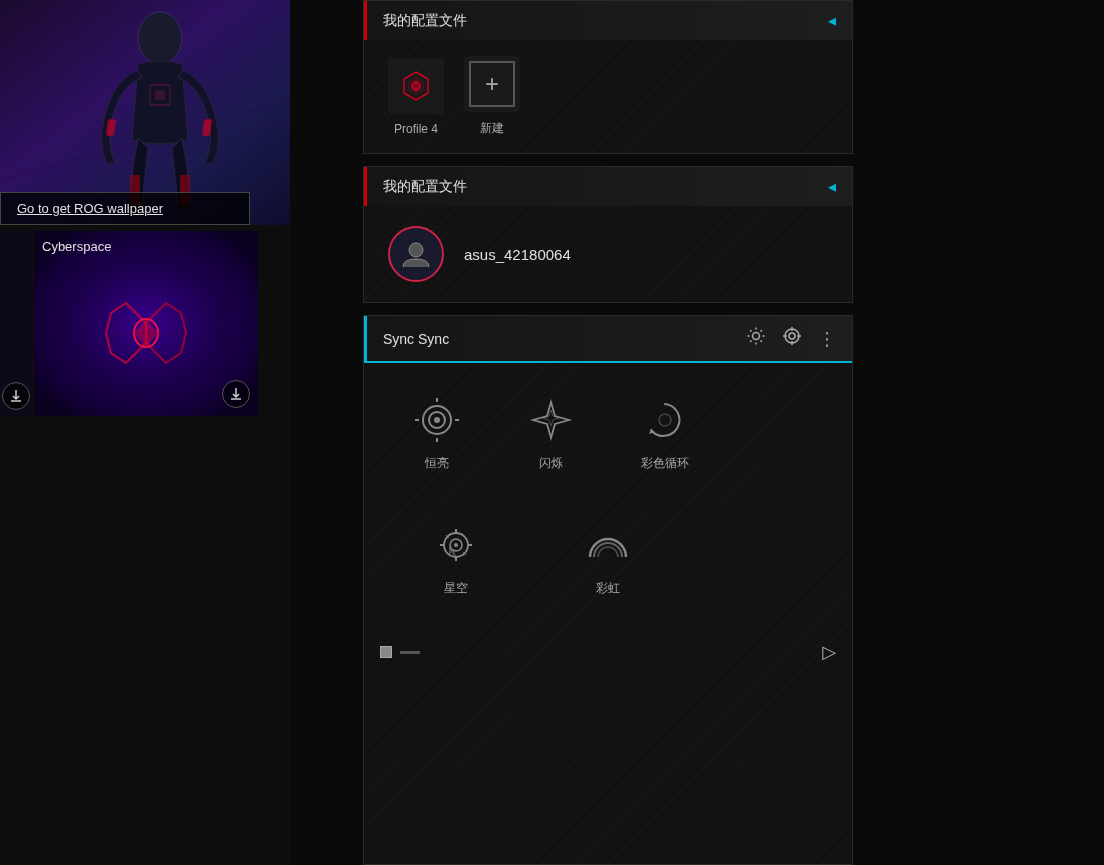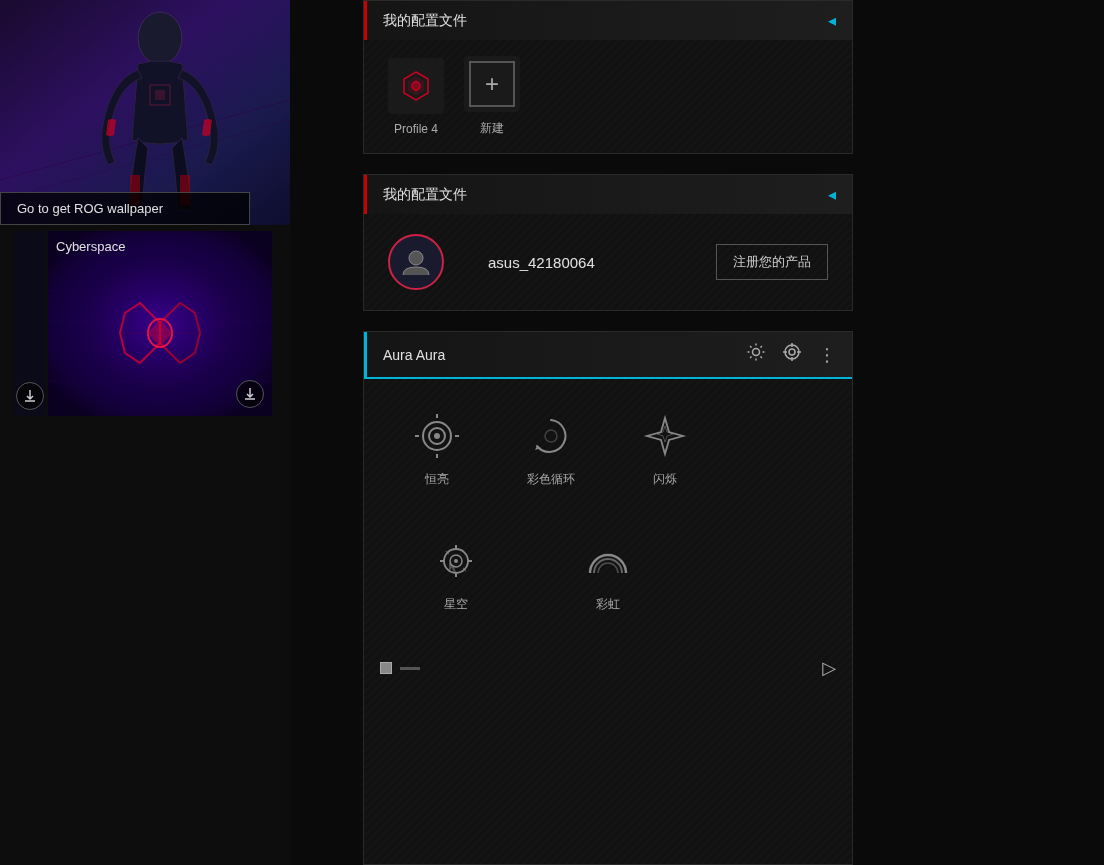--- a/index.html
+++ b/index.html
@@ -37,26 +37,27 @@
       bottom: 0;
       left: 0;
       background: rgba(0,0,0,0.75);
       color: #e0e0e0;
       border: 1px solid #444;
       padding: 8px 16px;
       font-size: 13px;
       cursor: pointer;
       width: 250px;
       text-align: left;
+      text-decoration: underline;
     }
 
     .wallpaper-thumbnails {
       display: flex;
       gap: 2px;
-      padding: 2px 14px;
+      padding: 2px 0;
       margin-top: 4px;
     }
 
     .thumb {
       position: relative;
       width: 30px;
       height: 185px;
       background: #1a1a2e;
       overflow: hidden;
     }
@@ -99,21 +100,21 @@
 
     
     .main-panel {
       position: absolute;
       left: 363px;
       top: 0;
       width: 490px;
       height: 865px;
       display: flex;
       flex-direction: column;
-      gap: 16px;
+      gap: 8px;
     }
 
     
     .profiles-section {
       background: #111;
       border: 1px solid #2a2a2a;
       margin-bottom: 4px;
     }
 
     .profiles-list {
@@ -204,21 +205,20 @@
       justify-content: center;
       color: #aaa;
       font-size: 22px;
     }
 
     .username {
       color: #e0e0e0;
       font-size: 15px;
       font-weight: 500;
       flex: 1;
-      margin-left: 24px;
     }
 
     .register-btn {
       background: transparent;
       border: 1px solid #555;
       color: #ccc;
       padding: 8px 16px;
       font-size: 13px;
       cursor: pointer;
       white-space: nowrap;
@@ -480,27 +480,26 @@
       <span class="section-arrow">◂</span>
     </div>
     <div class="myconfig-content">
       <div class="user-avatar">
         <svg width="30" height="30" viewBox="0 0 30 30">
           <circle cx="15" cy="11" r="7" fill="#555" stroke="#888" stroke-width="1"></circle>
           <path d="M2 28 Q2 20 15 20 Q28 20 28 28" fill="#555" stroke="#888" stroke-width="1"></path>
         </svg>
       </div>
       <span class="username">asus_42180064</span>
-      <button class="register-btn">注册您的产品</button>
     </div>
   </div>
 
   <div class="aura-section diag-bg">
     <div class="aura-header">
-      <span class="aura-title">Aura Aura</span>
+      <span class="aura-title">Sync Sync</span>
       <div class="aura-icons">
 
         <button class="aura-icon-btn">
           <svg width="20" height="20" viewBox="0 0 20 20" fill="none">
             <circle cx="10" cy="10" r="3.5" stroke="#aaa" stroke-width="1.5"></circle>
             <path d="M10 1.5v2M10 16.5v2M1.5 10h2M16.5 10h2M4.1 4.1l1.4 1.4M14.5 14.5l1.4 1.4M4.1 15.9l1.4-1.4M14.5 5.5l1.4-1.4" stroke="#aaa" stroke-width="1.5"></path>
           </svg>
         </button>
 
         <button class="aura-icon-btn">
@@ -533,39 +532,39 @@
           </svg>
         </div>
         <span class="aura-label">恒亮</span>
       </div>
 
 
       <div class="aura-item">
         <div class="aura-icon-wrap">
           <svg width="48" height="48" viewBox="0 0 48 48" fill="none">
 
-            <path d="M24 8 A16 16 0 1 1 10 34" stroke="#888" stroke-width="2" fill="none" stroke-linecap="round"></path>
-            <path d="M8 38 L10 34 L14 36 Z" fill="#888"></path>
-
-            <circle cx="24" cy="24" r="6" stroke="#888" stroke-width="1.5" opacity="0.4"></circle>
+            <path d="M24 6 L28 20 L42 24 L28 28 L24 42 L20 28 L6 24 L20 20 Z" stroke="#888" stroke-width="1.8" fill="none"></path>
+
+            <path d="M24 14 L26 20 L32 22 L26 24 L24 30 L22 24 L16 22 L22 20 Z" stroke="#888" stroke-width="1" fill="none" opacity="0.5"></path>
           </svg>
         </div>
-        <span class="aura-label">彩色循环</span>
+        <span class="aura-label">闪烁</span>
       </div>
 
       <div class="aura-item">
         <div class="aura-icon-wrap">
           <svg width="48" height="48" viewBox="0 0 48 48" fill="none">
 
-            <path d="M24 6 L28 20 L42 24 L28 28 L24 42 L20 28 L6 24 L20 20 Z" stroke="#888" stroke-width="1.8" fill="none"></path>
-
-            <path d="M24 14 L26 20 L32 22 L26 24 L24 30 L22 24 L16 22 L22 20 Z" stroke="#888" stroke-width="1" fill="none" opacity="0.5"></path>
+            <path d="M24 8 A16 16 0 1 1 10 34" stroke="#888" stroke-width="2" fill="none" stroke-linecap="round"></path>
+            <path d="M8 38 L10 34 L14 36 Z" fill="#888"></path>
+
+            <circle cx="24" cy="24" r="6" stroke="#888" stroke-width="1.5" opacity="0.4"></circle>
           </svg>
         </div>
-        <span class="aura-label">闪烁</span>
+        <span class="aura-label">彩色循环</span>
       </div>
     </div>
 
     <div class="aura-bottom-row">
 
       <div class="aura-item">
         <div class="aura-icon-wrap">
           <svg width="48" height="48" viewBox="0 0 48 48" fill="none">
 
             <circle cx="24" cy="24" r="12" stroke="#888" stroke-width="1.8"></circle>

